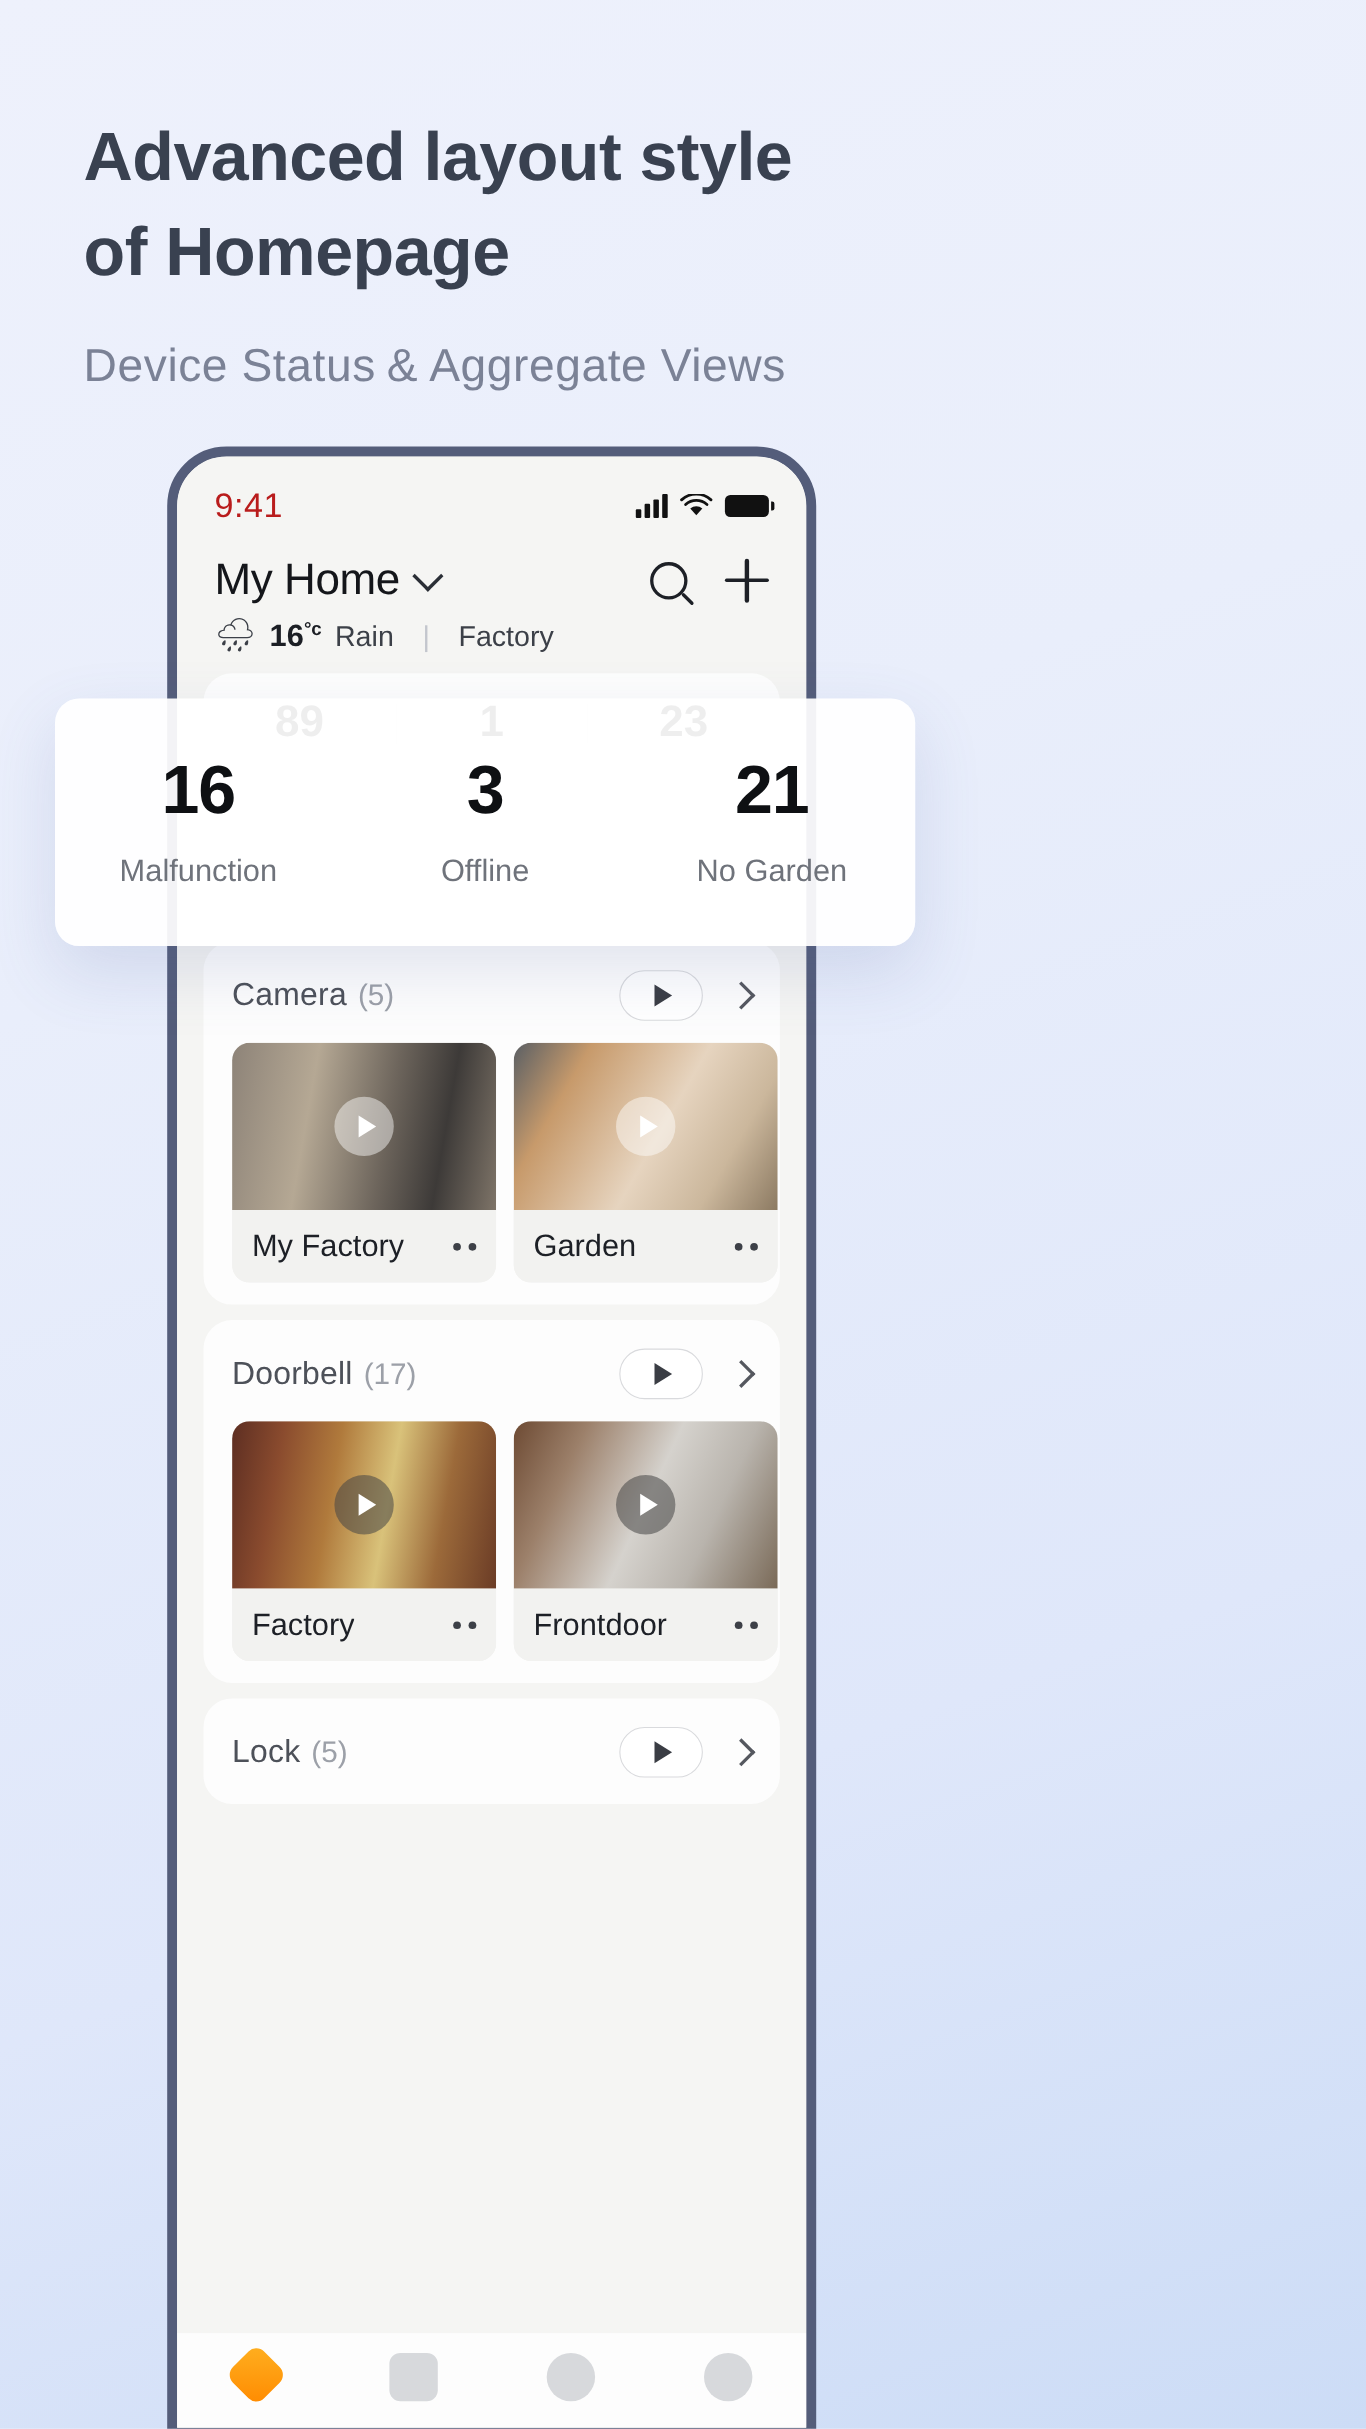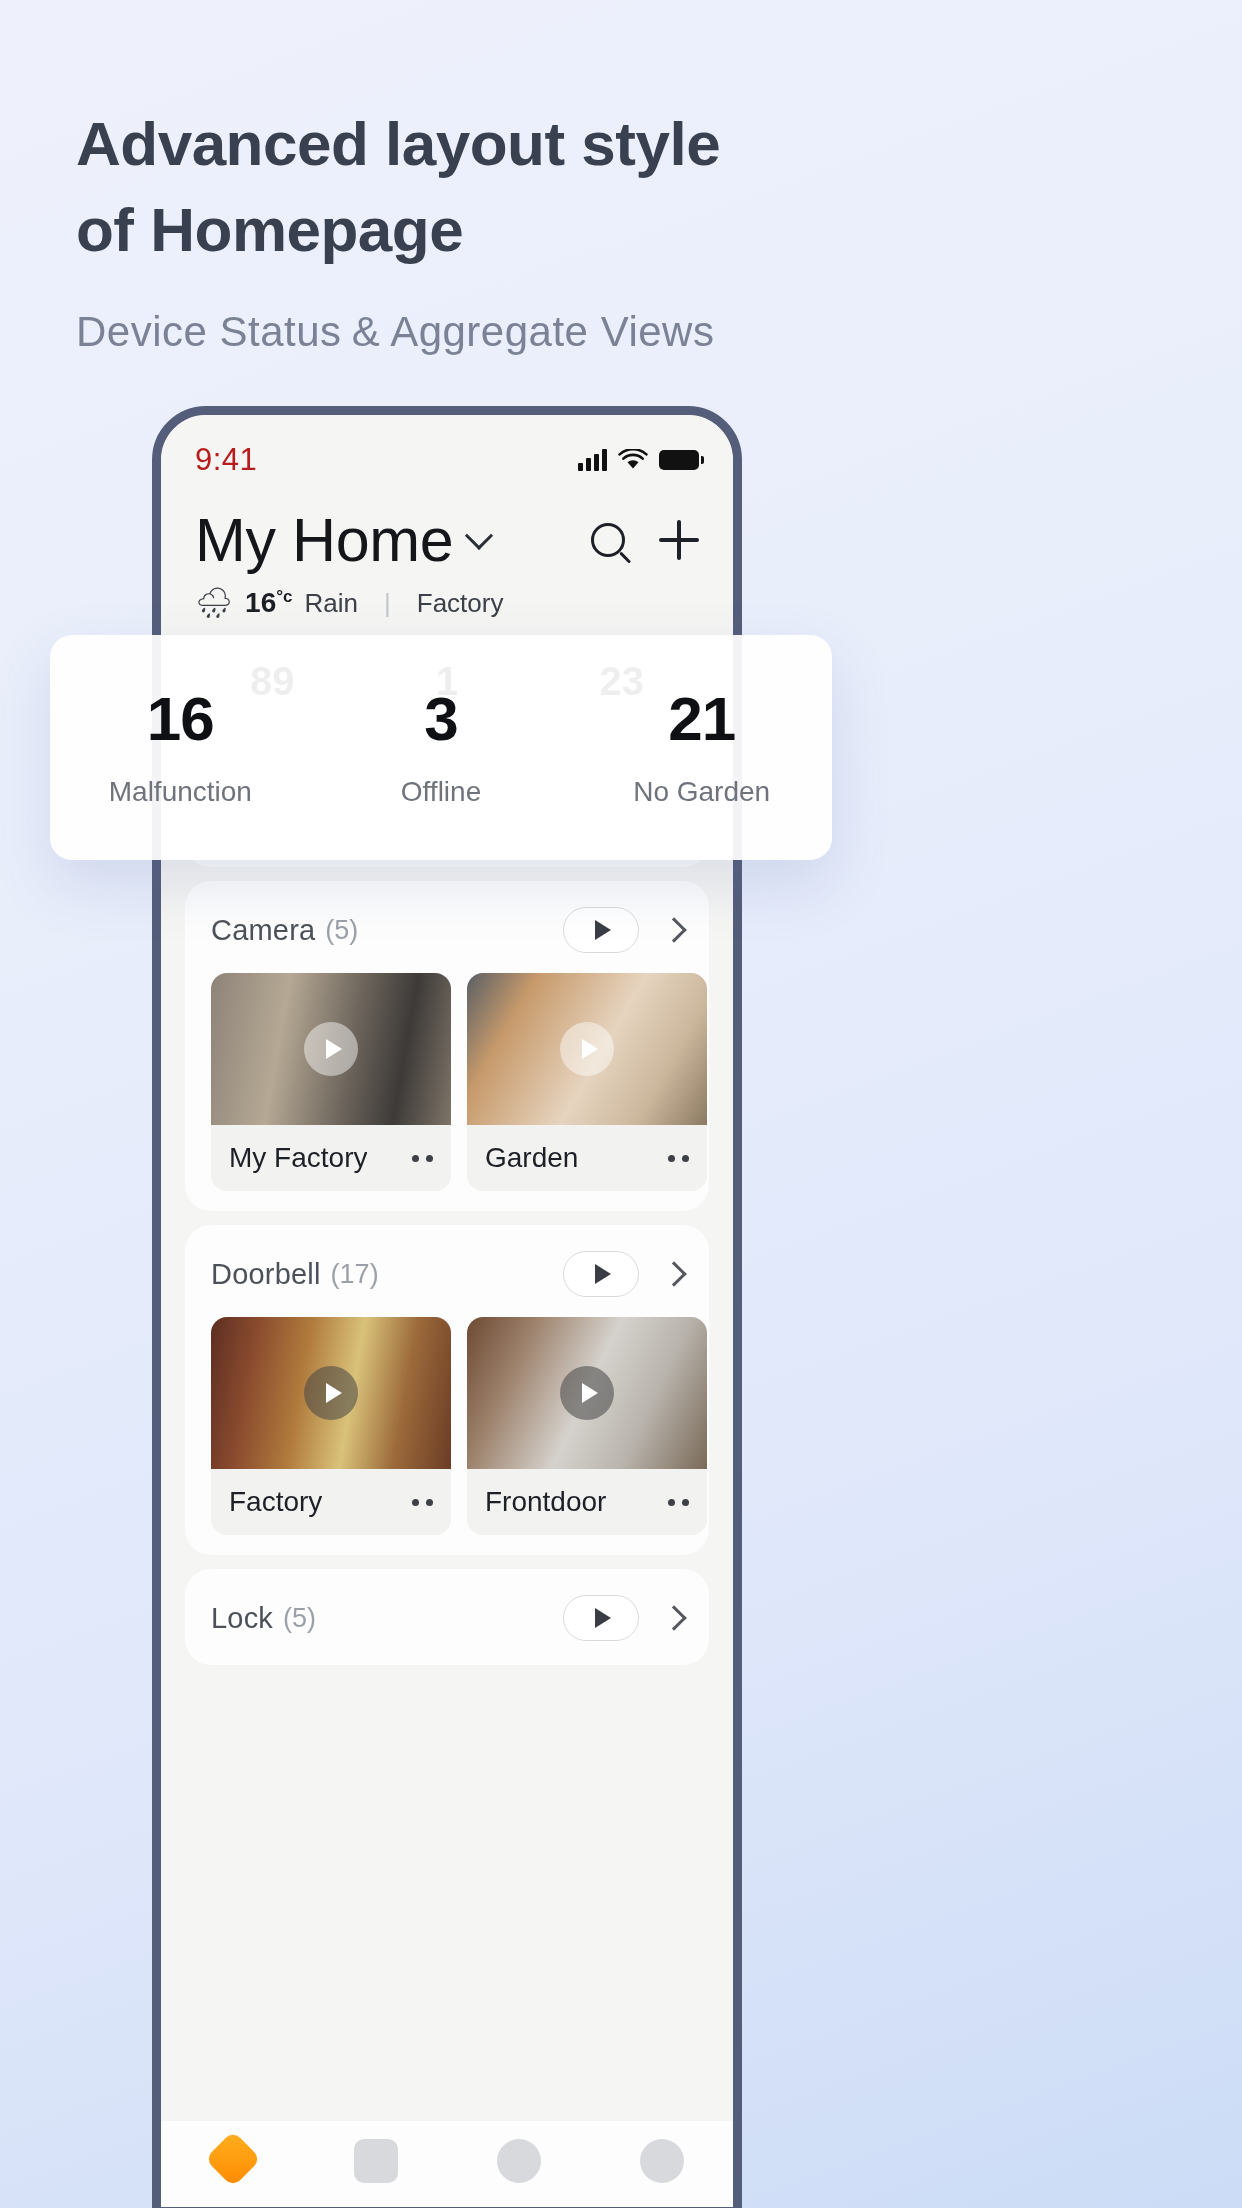--- a/index.html
+++ b/index.html
@@ -96,21 +96,21 @@
 
   
   .home-head {
     padding: 14px 34px 0 34px;
     display: flex;
     align-items: center;
     justify-content: space-between;
   }
   .home-title-grp { display: flex; align-items: center; gap: 16px; }
   .home-title {
-    font-size: 61px;
+    font-size: 40px;
     font-weight: 400;
     color: #14161a;
     letter-spacing: -0.4px;
   }
   .chev-down {
     width: 20px; height: 20px;
     border-right: 3.5px solid #2b2f36;
     border-bottom: 3.5px solid #2b2f36;
     transform: rotate(45deg) translate(-3px,-3px);
   }

